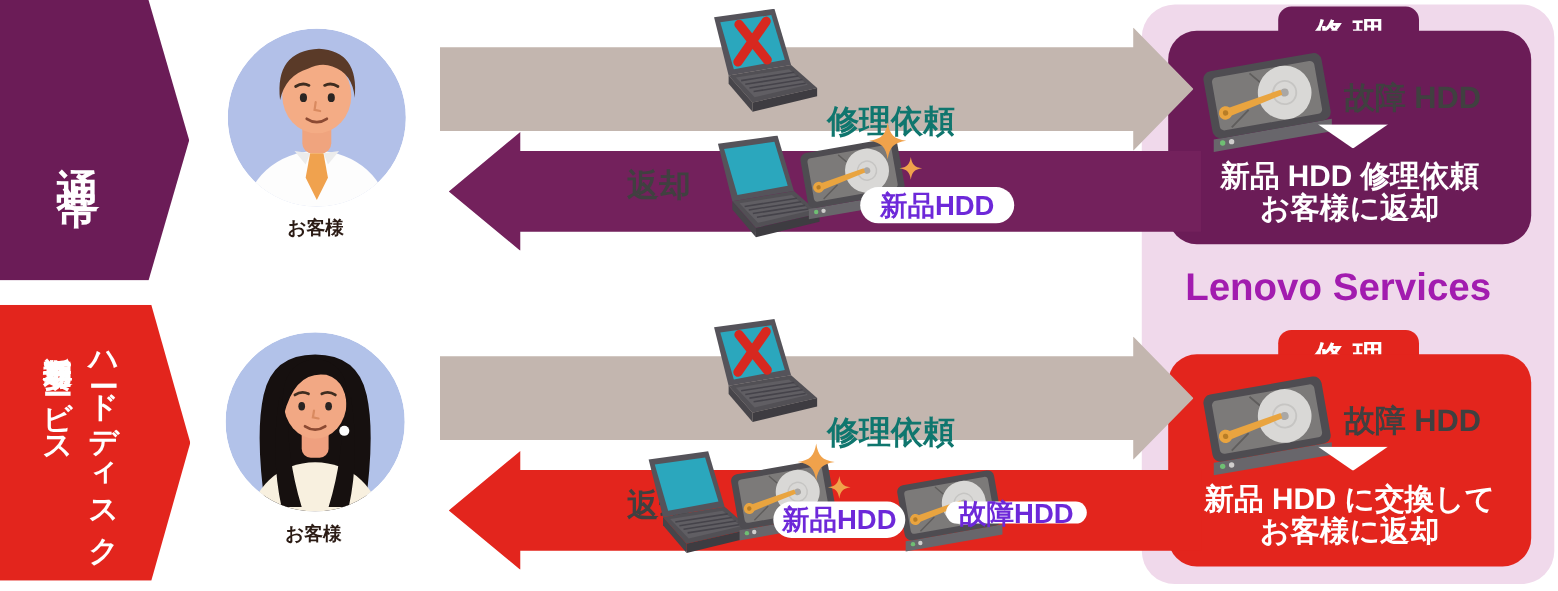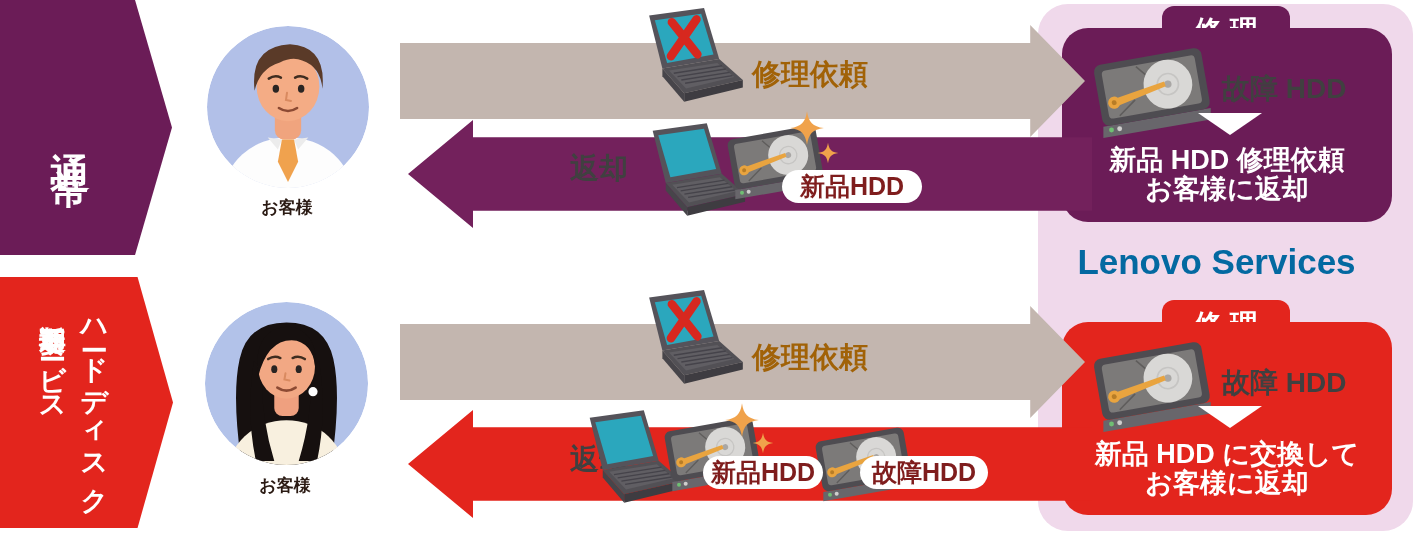--- a/index.html
+++ b/index.html
@@ -27,26 +27,26 @@
   
   .panel{left:1038px;top:4px;width:375px;height:527px;background:#F0D9EB;border-radius:30px;z-index:1;}
   .rbox{width:330px;border-radius:26px;z-index:2;}
   .rbox.purple{background:#6B1C57;}
   .rbox.red{background:#E3251D;}
   .tab{width:128px;height:52px;border-radius:12px;z-index:2;display:flex;justify-content:center;align-items:flex-start;
     color:#fff;font-weight:700;font-size:28px;padding-top:6px;box-sizing:border-box;}
   .tab.purple{background:#6B1C57;}
   .tab.red{background:#E3251D;}
   .white-b{color:#404040;font-weight:700;z-index:5;}
-  .dark-b{color:#a16207;font-weight:700;z-index:5;}
+  .dark-b{color:#0f766e;font-weight:700;z-index:5;margin-top:36px;}
   .tri-down{background:#fff;clip-path:polygon(0 0,100% 0,50% 100%);z-index:5;}
   .result{width:322px;text-align:center;color:#fff;font-weight:700;font-size:27px;line-height:29px;z-index:5;}
   .pill{background:#fff;border-radius:17px;display:flex;align-items:center;justify-content:center;
-    color:#7f1d1d;font-weight:700;font-size:25px;z-index:6;}
-  .lenovo{width:357px;text-align:center;font-size:35px;font-weight:600;color:#0369a1;z-index:2;}
+    color:#6d28d9;font-weight:700;font-size:25px;z-index:6;}
+  .lenovo{width:357px;text-align:center;font-size:35px;font-weight:600;color:#a21caf;z-index:2;}
   .cust{width:200px;text-align:center;font-size:17px;font-weight:700;color:#2B1B14;z-index:2;}
   .icon{z-index:5;}
   .spark{z-index:6;}
   svg{display:block;}
   #defs{position:absolute;width:0;height:0;overflow:hidden;}
 </style>
 </head>
 <body>
 
 <svg id="defs" aria-hidden="true">
@@ -228,15 +228,15 @@
   <svg class="abs spark" style="left:724px;top:402px;" width="36" height="36">
       <use href="#sym-sparkle"></use>
     </svg>
   <svg class="abs spark" style="left:752px;top:432px;" width="22" height="22">
       <use href="#sym-sparkle"></use>
     </svg>
   <div class="abs pill" style="left:703px;top:456px;width:120px;height:33px;">新品HDD</div>
   <svg class="abs icon" style="left:814px;top:426px;" width="100" height="80">
       <use href="#sym-hdd"></use>
     </svg>
-  <div class="abs pill" style="left:860px;top:456px;width:128px;height:33px;">故障HDD</div>
+  <div class="abs pill" style="left:860px;top:456px;width:128px;height:20px;">故障HDD</div>
 
 </div>
 
 </body></html>

